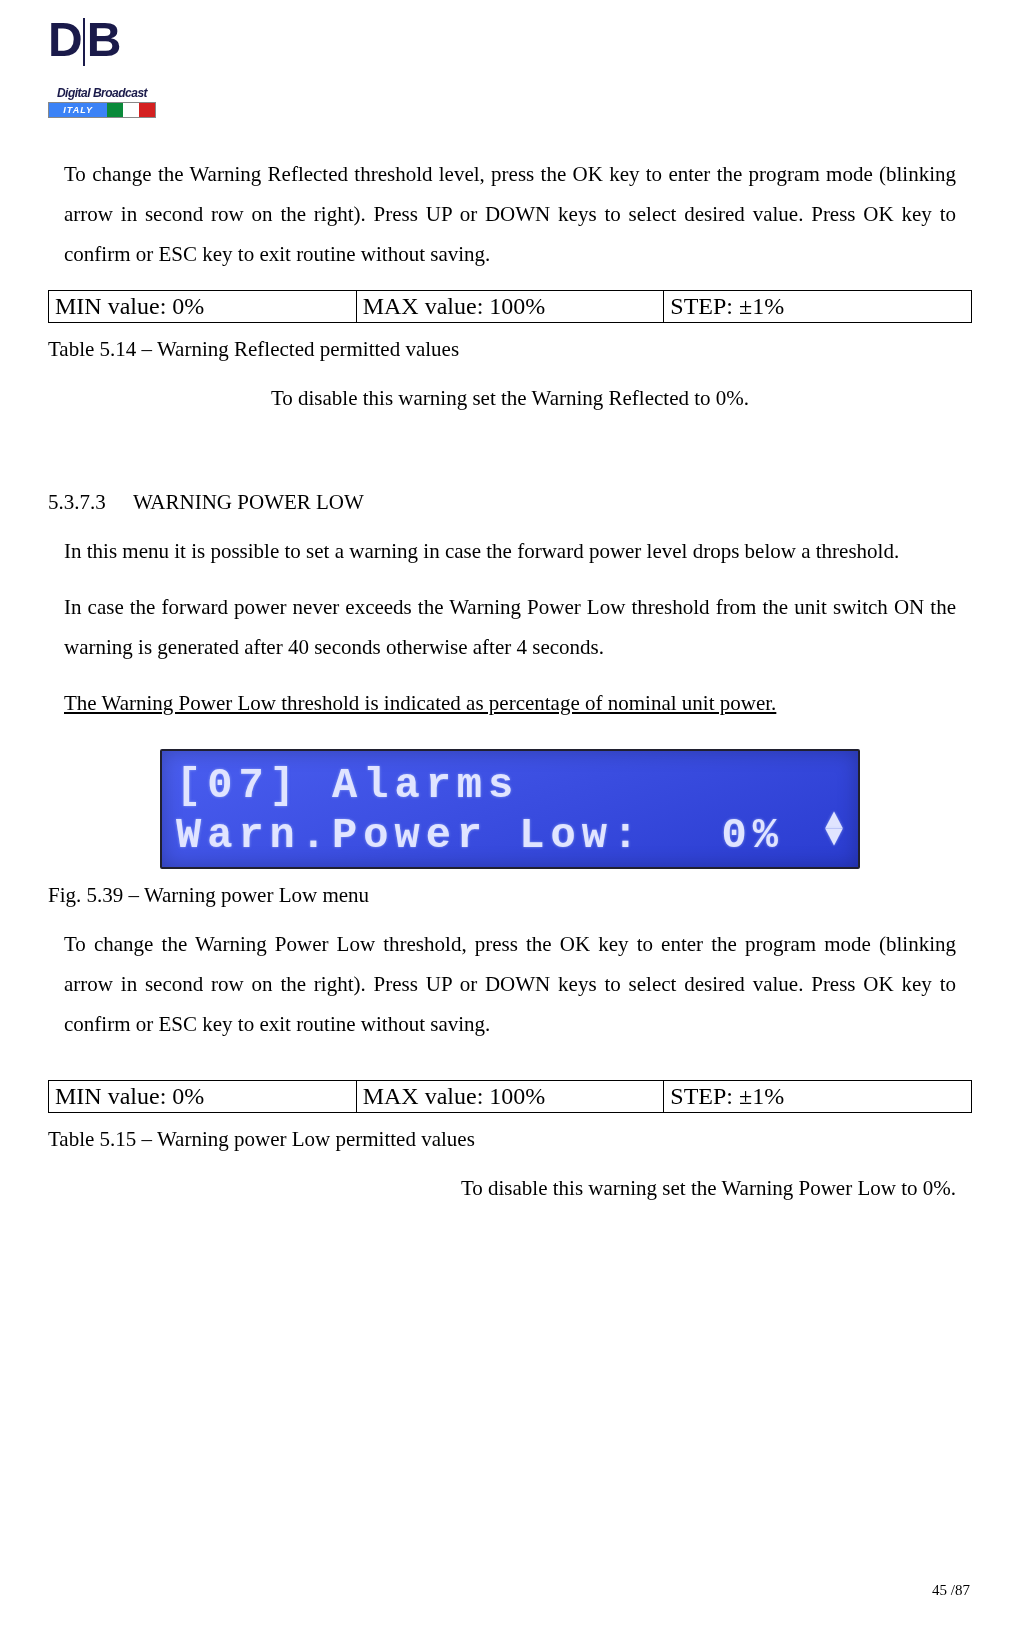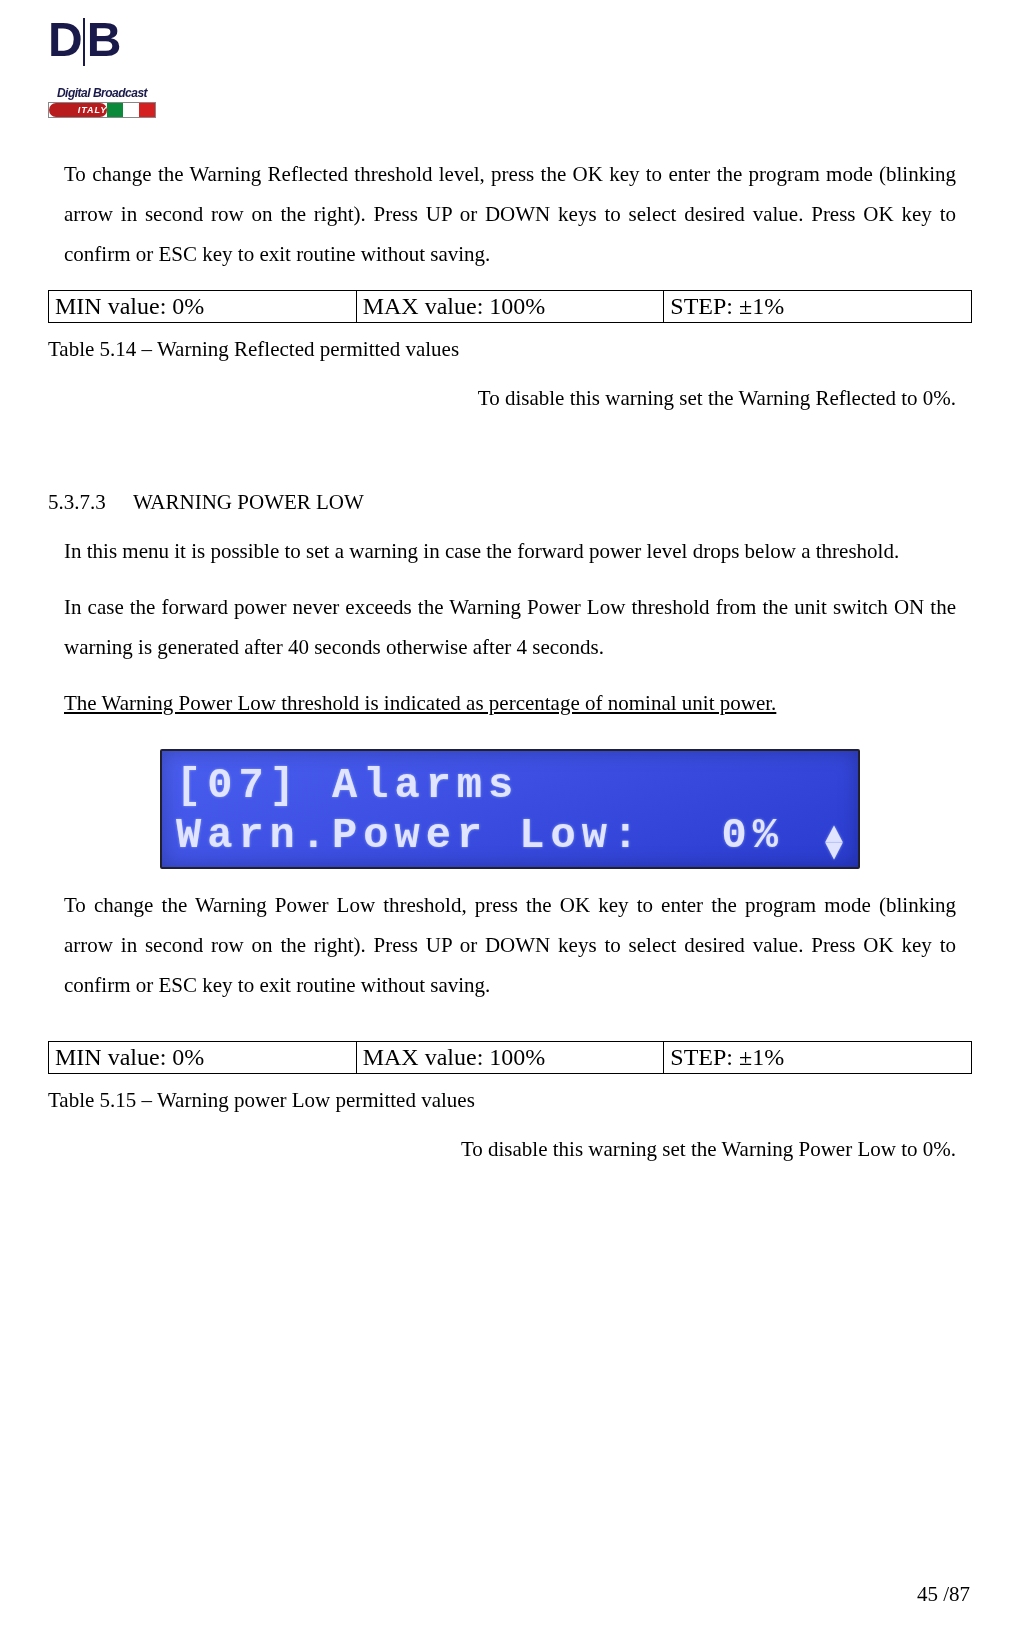--- a/index.html
+++ b/index.html
@@ -45,30 +45,29 @@
     letter-spacing: -0.5px;
   }
   .logo-flag {
     display: flex;
     height: 14px;
     border: 1px solid #888;
     margin-top: 2px;
   }
   .flag-left {
     flex: 0 0 55%;
-    background: #b91c1c;
+    background: #3b82f6;
     color: #fff;
     font-family: Arial, sans-serif;
     font-size: 9px;
     font-weight: bold;
     font-style: italic;
-    text-align: right;
+    text-align: center;
     line-height: 14px;
     letter-spacing: 1px;
-    border-radius: 7px;
   }
   .flag-g { flex: 1; background: #0a8a3a; }
   .flag-w { flex: 1; background: #fff; }
   .flag-r { flex: 1; background: #d42020; }
   .body-text {
     font-size: 21px;
     line-height: 40px;
     text-align: justify;
     margin: 16px;
   }
@@ -111,36 +110,36 @@
   .lcd-row {
     font-family: "Courier New", monospace;
     font-size: 42px;
     line-height: 50px;
     font-weight: bold;
     color: #e0e4ff;
     letter-spacing: 6px;
     text-shadow: 0 0 3px rgba(180,200,255,0.6);
     display: flex;
     justify-content: space-between;
-    align-items: flex-end;
+    align-items: flex-start;
   }
   .lcd-arrow {
     font-size: 30px;
     letter-spacing: 0;
     line-height: 20px;
     text-align: center;
     width: 20px;
   }
   .lcd-arrow .up { display:block; }
   .lcd-arrow .dn { display:block; margin-top:-4px;}
   .page-num {
     position: absolute;
-    bottom: 38px;
+    bottom: 46px;
     right: 50px;
-    font-size: 21px;
+    font-size: 15px;
   }
   .spacer18 { height: 18px; }
 </style>
 </head>
 <body>
 
 <div class="page">
 
   <div class="logo">
     <div class="logo-db">
@@ -163,21 +162,21 @@
         <tr>
       <td>MIN value: 0%</td>
       <td>MAX value: 100%</td>
       <td>STEP: ±1%</td>
     </tr>
   </tbody>
     </table>
 
   <div class="caption">Table 5.14 – Warning Reflected permitted values</div>
 
-  <p class="body-text" style="text-align:right;">To disable this warning set the Warning Reflected to 0%.</p>
+  <p class="body-text" style="text-align:center;">To disable this warning set the Warning Reflected to 0%.</p>
 
   <div class="section-head">
     <span class="num">5.3.7.3</span>
     <span>WARNING POWER LOW</span>
   </div>
 
   <p class="body-text" style="text-align:left;">In this menu it is possible to set a warning in case the forward power level drops below a threshold.</p>
   <p class="body-text">In case the forward power never exceeds the Warning Power Low threshold from the unit switch ON the warning is generated after 40 seconds otherwise after 4 seconds.</p>
   <p class="body-text under">The Warning Power Low threshold is indicated as percentage of nominal unit power.</p>
 
@@ -191,20 +190,21 @@
         <span>Warn.Power Low:</span>
         <span style="flex:1;text-align:right;padding-right:40px;">0%</span>
         <span class="lcd-arrow">
             <span class="up">▲</span>
             <span class="dn">▼</span>
           </span>
       </div>
     </div>
   </div>
 
+  <div class="caption">Fig. 5.39 – Warning power Low menu</div>
 
   <p class="body-text">To change the Warning Power Low threshold, press the OK key to enter the program mode (blinking arrow in second row on the right). Press UP or DOWN keys to select desired value. Press OK key to confirm or ESC key to exit routine without saving.</p>
 
   <div class="spacer18"></div>
 
   <table class="values">
     <tbody>
         <tr>
       <td>MIN value: 0%</td>
       <td>MAX value: 100%</td>

